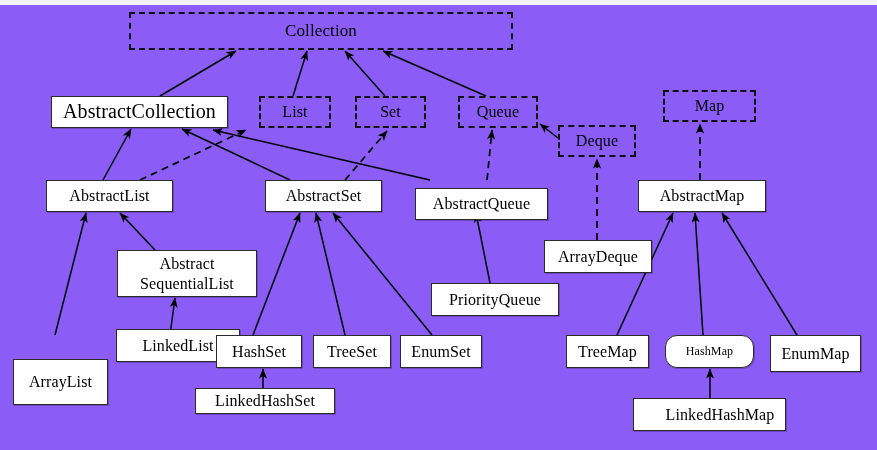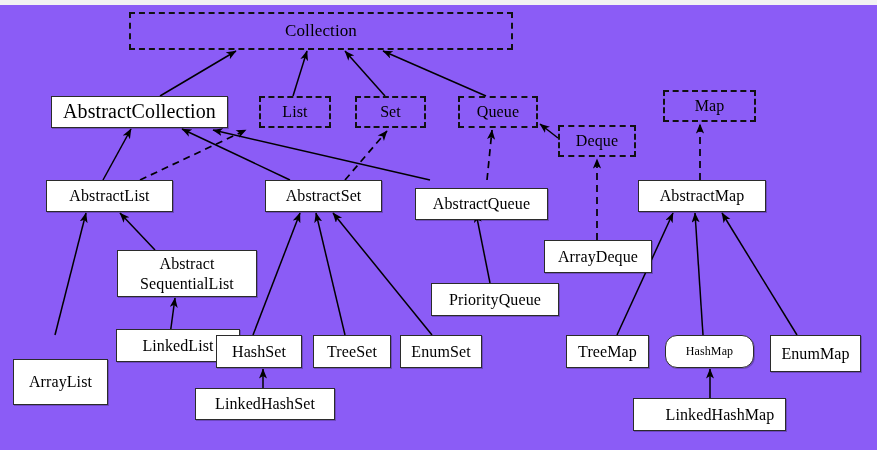--- a/index.html
+++ b/index.html
@@ -113,17 +113,17 @@
       <div class="node cls" style="left: 544px; top: 240px; width: 108px; height: 33px; font-size: 16px;">ArrayDeque</div>
       <div class="node cls" style="left: 431px; top: 283px; width: 128px; height: 33px; font-size: 16px;">PriorityQueue</div>
       <div class="node cls" style="left: 13px; top: 335px; width: 95px; height: 46px; font-size: 16px; margin-top: 24px;">ArrayList</div>
       <div class="node cls" style="left: 116px; top: 329px; width: 124px; height: 33px; font-size: 16px;">LinkedList</div>
       <div class="node cls" style="left: 216px; top: 335px; width: 86px; height: 33px; font-size: 16px;">HashSet</div>
       <div class="node cls" style="left: 313px; top: 335px; width: 78px; height: 33px; font-size: 16px; text-align: right;">TreeSet</div>
       <div class="node cls" style="left: 400px; top: 335px; width: 82px; height: 33px; font-size: 16px;">EnumSet</div>
       <div class="node cls" style="left: 566px; top: 335px; width: 83px; height: 33px; font-size: 16px;">TreeMap</div>
       <div class="node cls" style="left: 665px; top: 335px; width: 89px; height: 33px; font-size: 12px; border-radius: 12px;">HashMap</div>
       <div class="node cls" style="left: 770px; top: 335px; width: 91px; height: 37px; font-size: 16px;">EnumMap</div>
-      <div class="node cls" style="left: 195px; top: 388px; width: 140px; height: 32px; font-size: 16px;">LinkedHashSet</div>
+      <div class="node cls" style="left: 195px; top: 388px; width: 140px; height: 26px; font-size: 16px;">LinkedHashSet</div>
       <div class="node cls" style="left: 633px; top: 398px; width: 153px; height: 33px; font-size: 16px; padding-left: 21px;">LinkedHashMap</div>
     </div>
 
 </div>
 
 </body></html>

